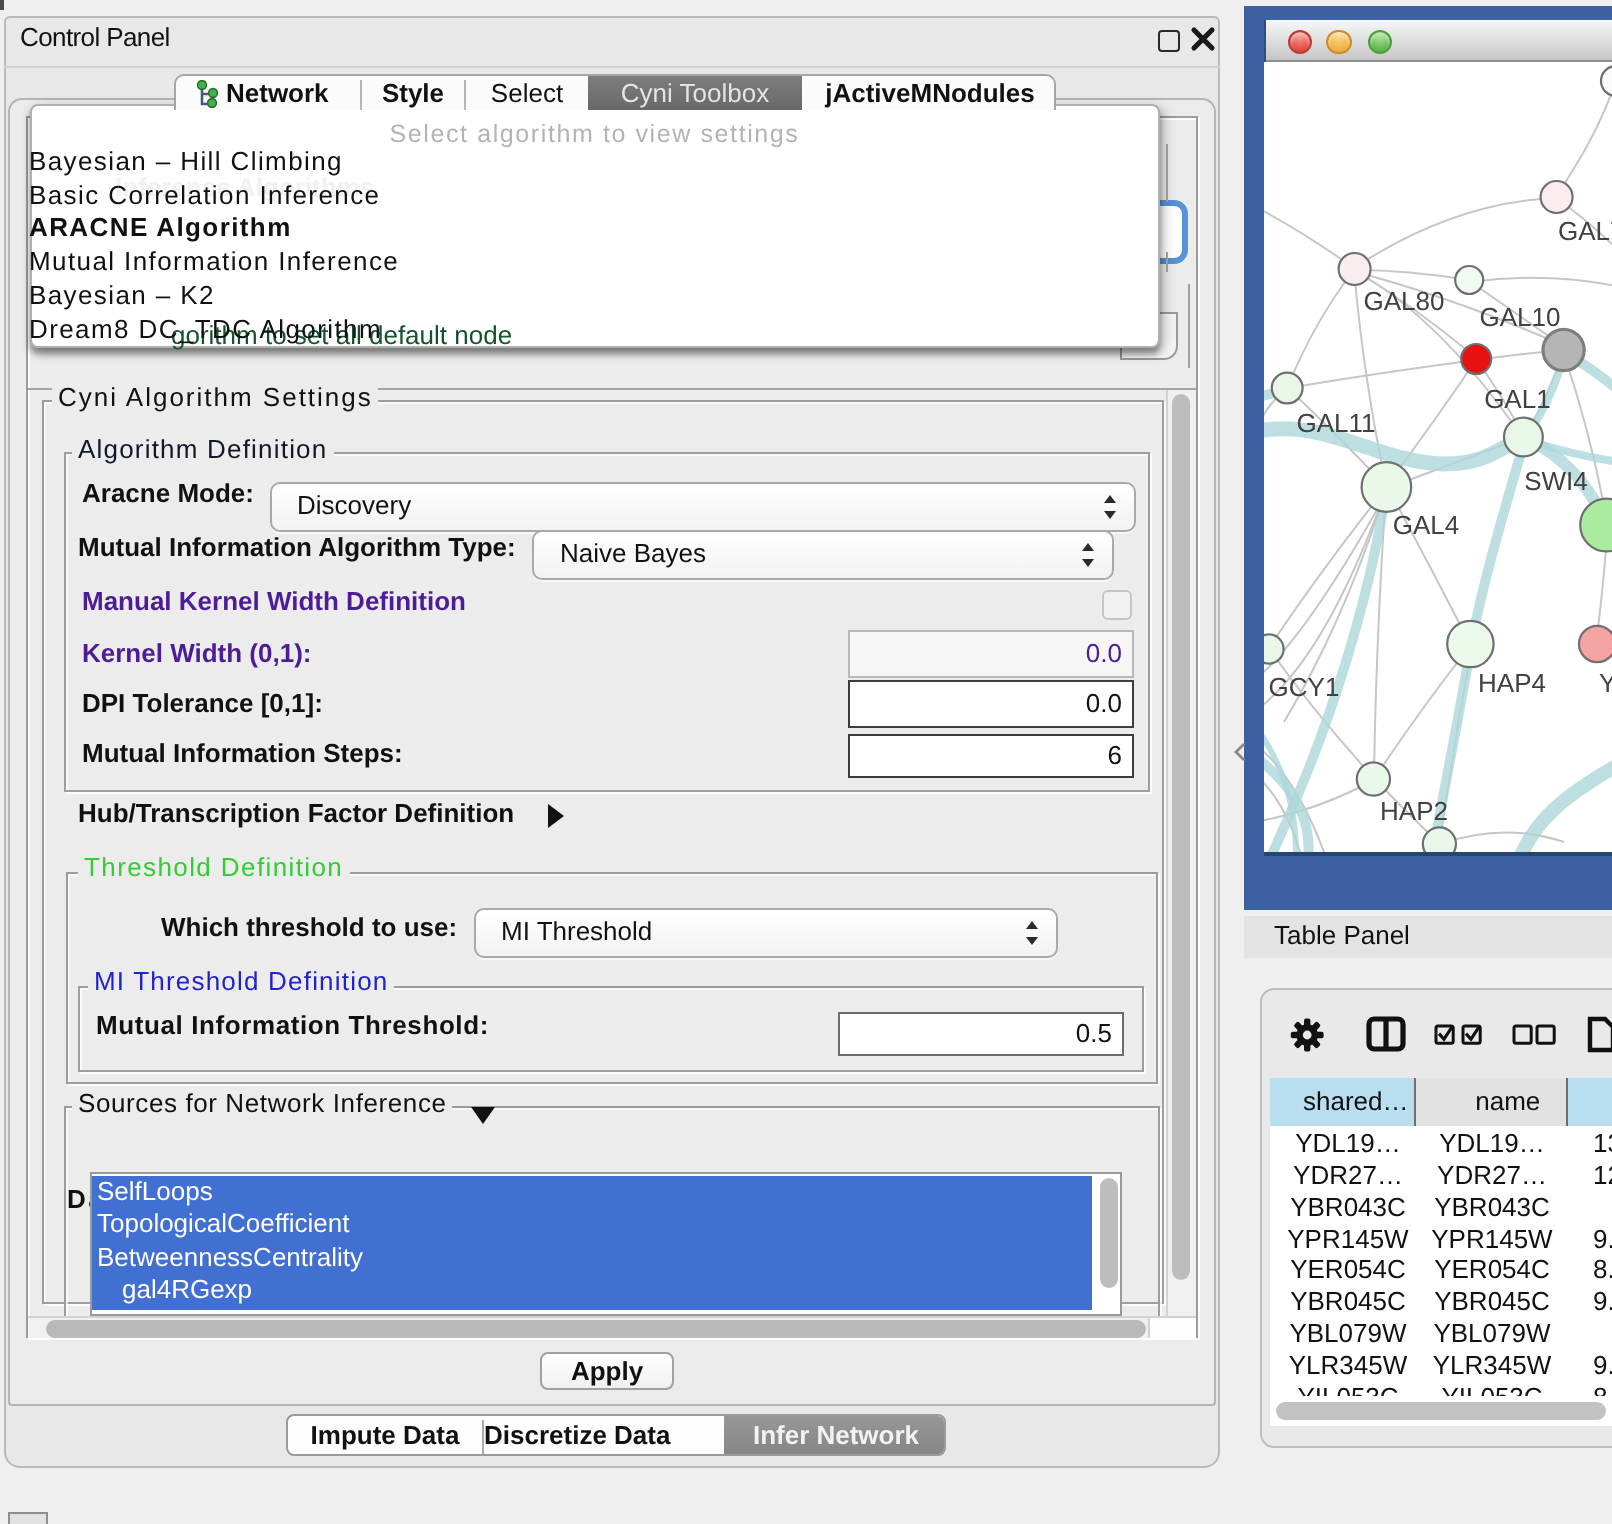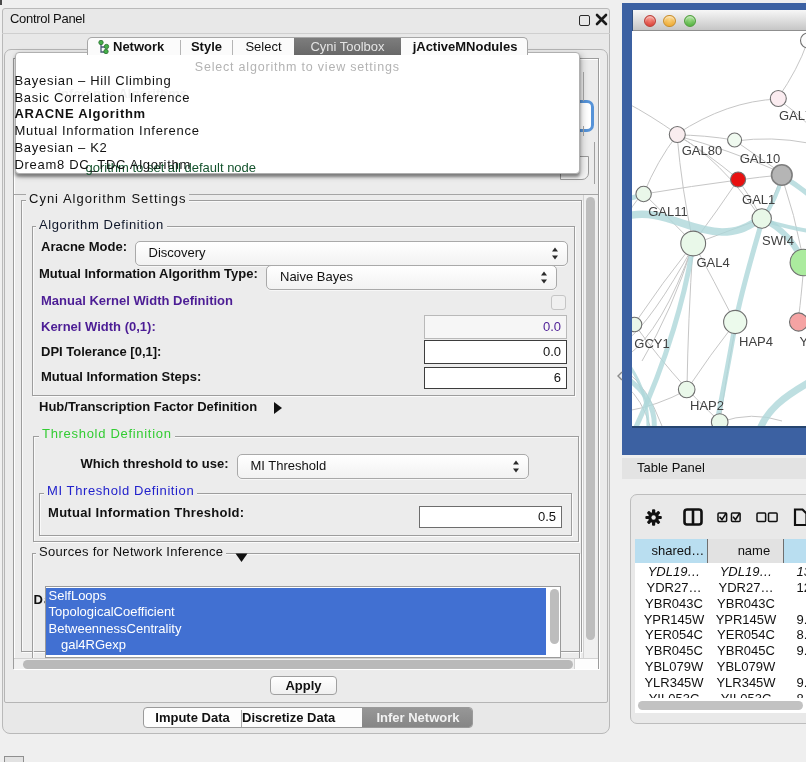--- a/index.html
+++ b/index.html
@@ -303,21 +303,21 @@
 </svg>
 </div>
 
 <div class="abs" style="left:634.5px;top:538.5px;width:171.5px;height:174.5px;background:#fff;overflow:hidden;">
 
   <div style="position:absolute;left:0;top:0;width:73px;height:24.3px;background:#b9def0;border-right:1px solid #6f6f6f;box-sizing:border-box;text-align:left;text-indent:17px;line-height:24px;">shared…</div>
   <div style="position:absolute;left:73px;top:0;width:76.8px;height:24.3px;background:#e2e2e2;border-right:1px solid #6f6f6f;box-sizing:border-box;text-align:center;text-indent:17px;line-height:24px;">name</div>
   <div style="position:absolute;left:149.8px;top:0;width:25px;height:24.3px;background:#b9def0;"></div>
 
   <div id="rows" style="position:absolute;left:0;top:25.8px;width:171.5px;">
-      <div style="position:relative;height:15.8px;line-height:15.8px;font-style:italic;">
+      <div style="position:relative;height:15.8px;line-height:15.8px;">
         <span style="position:absolute;left:3px;width:73px;text-align:center;">YDL19…</span>
         <span style="position:absolute;left:73px;width:77px;text-align:center;">YDL19…</span>
         <span style="position:absolute;left:162px;">13.</span>
       </div>
       <div style="position:relative;height:15.8px;line-height:15.8px;">
         <span style="position:absolute;left:3px;width:73px;text-align:center;">YDR27…</span>
         <span style="position:absolute;left:73px;width:77px;text-align:center;">YDR27…</span>
         <span style="position:absolute;left:162px;">12.</span>
       </div>
       <div style="position:relative;height:15.8px;line-height:15.8px;">

